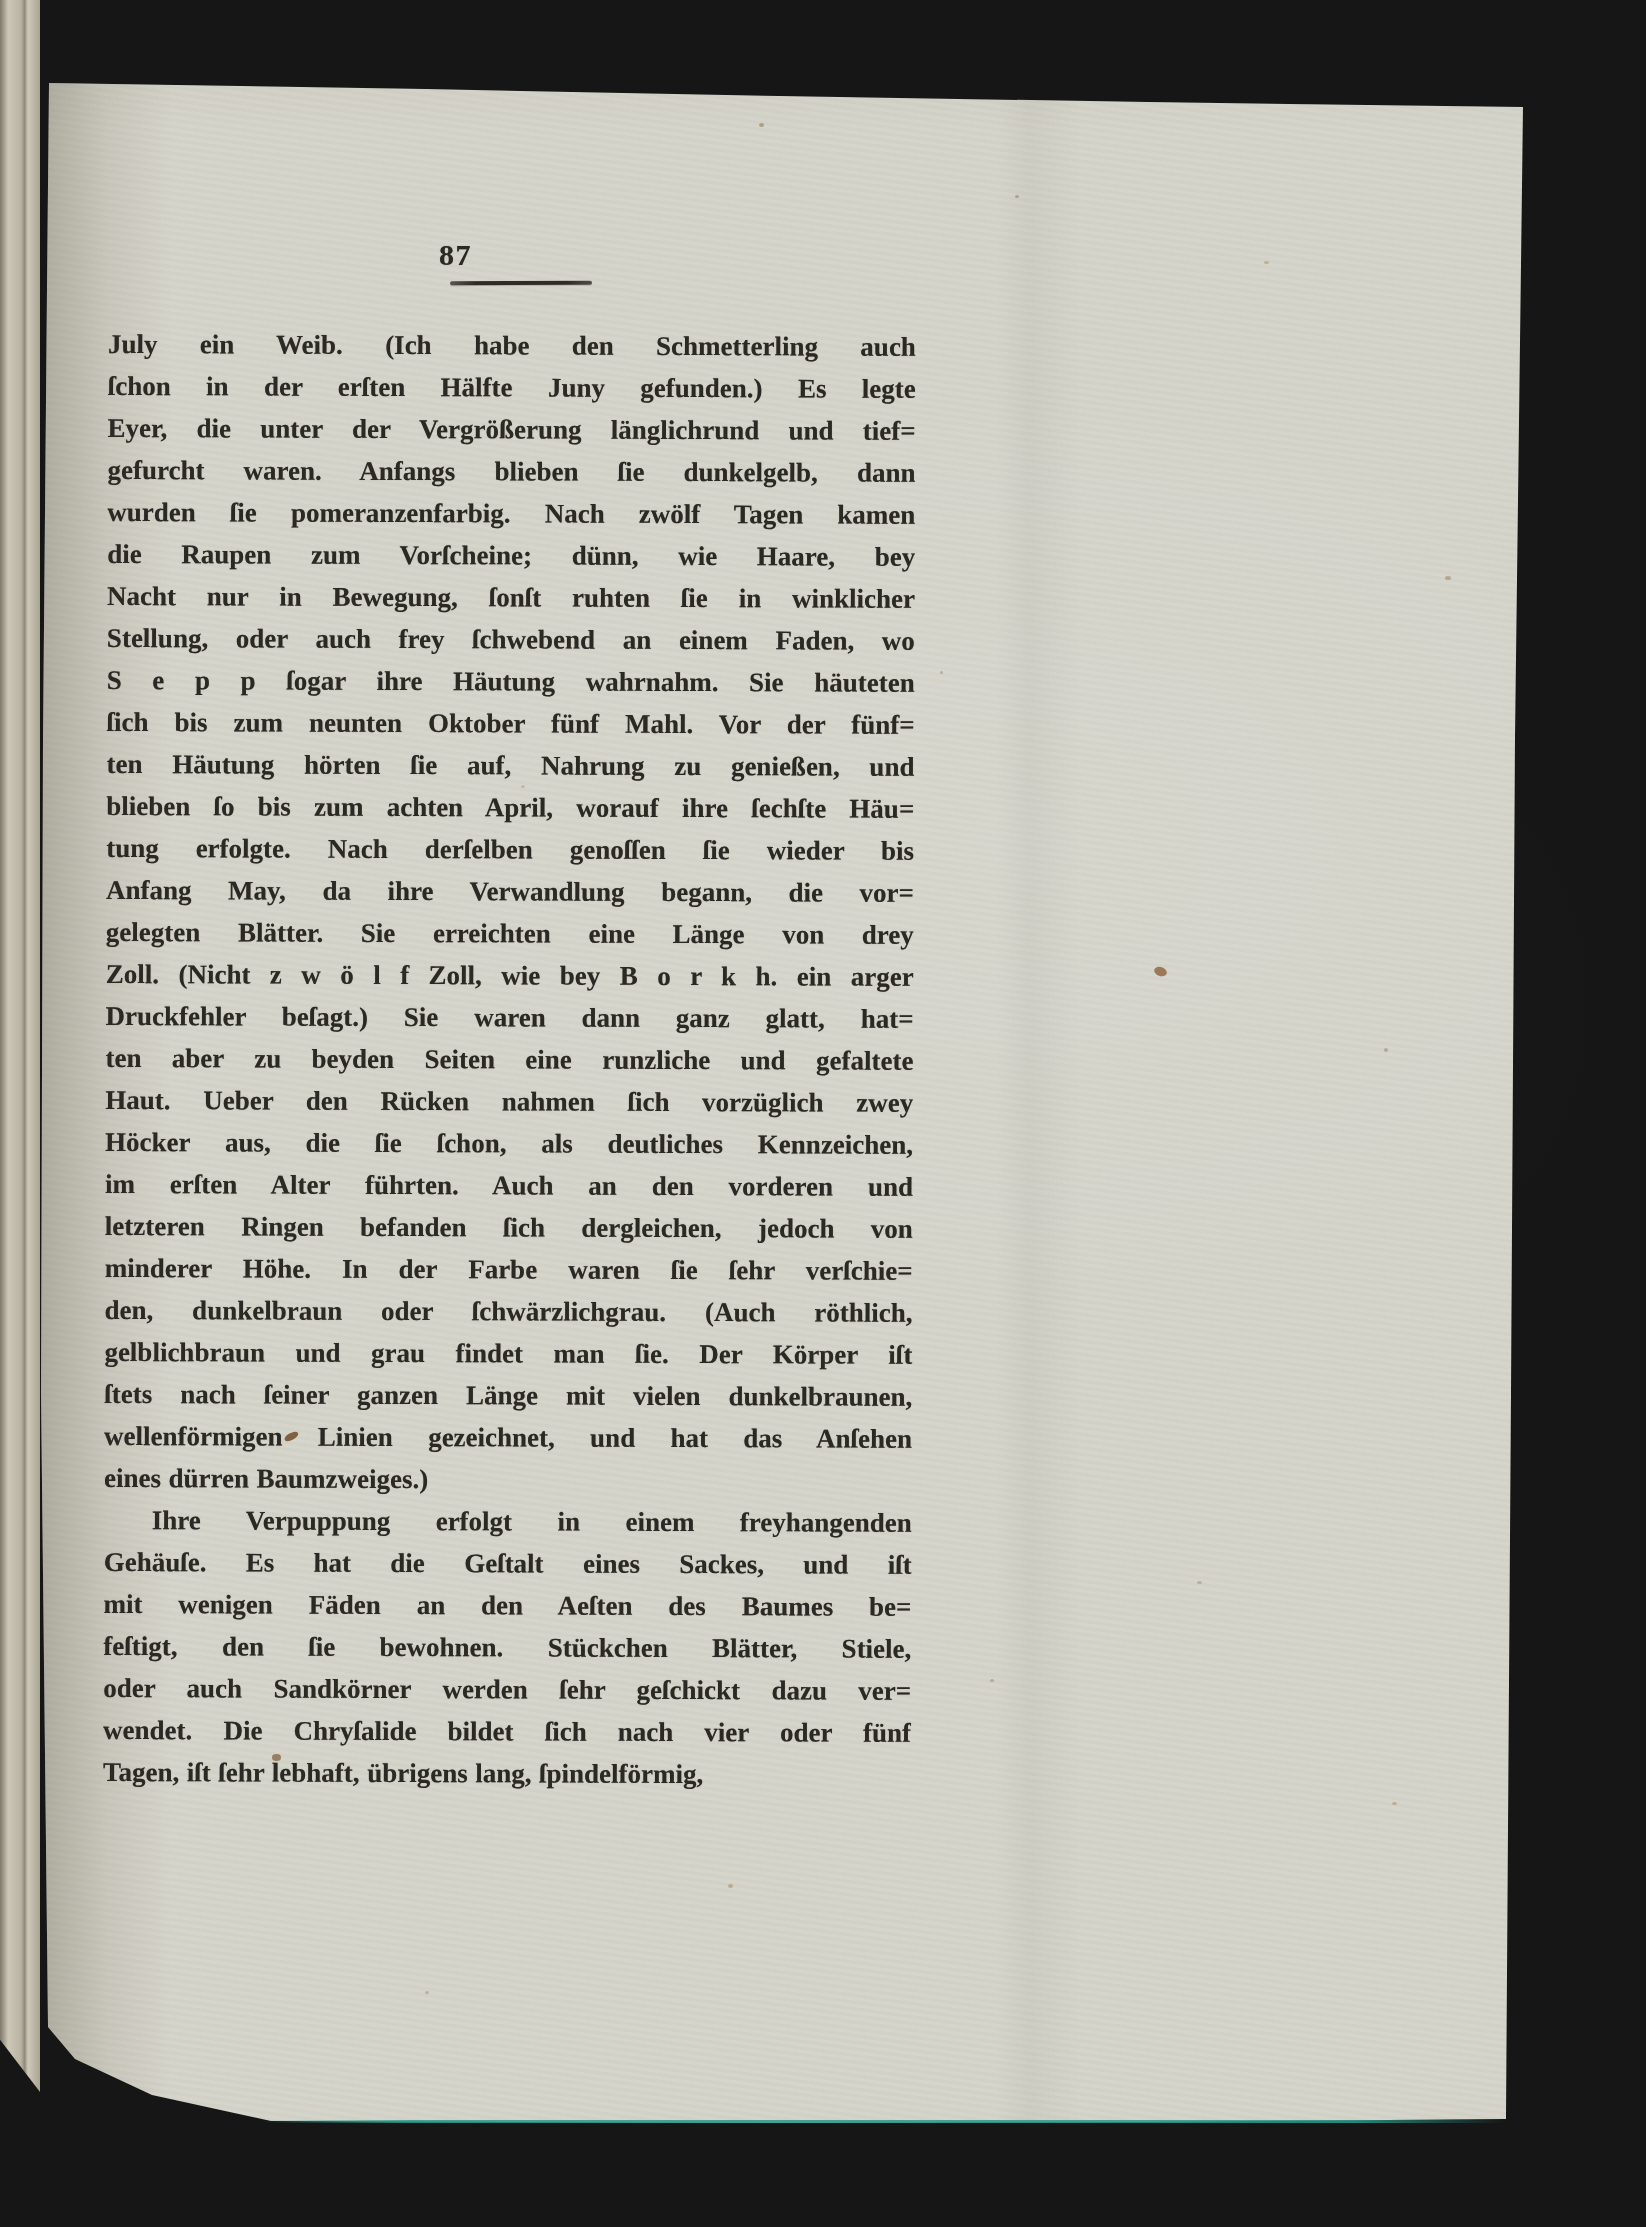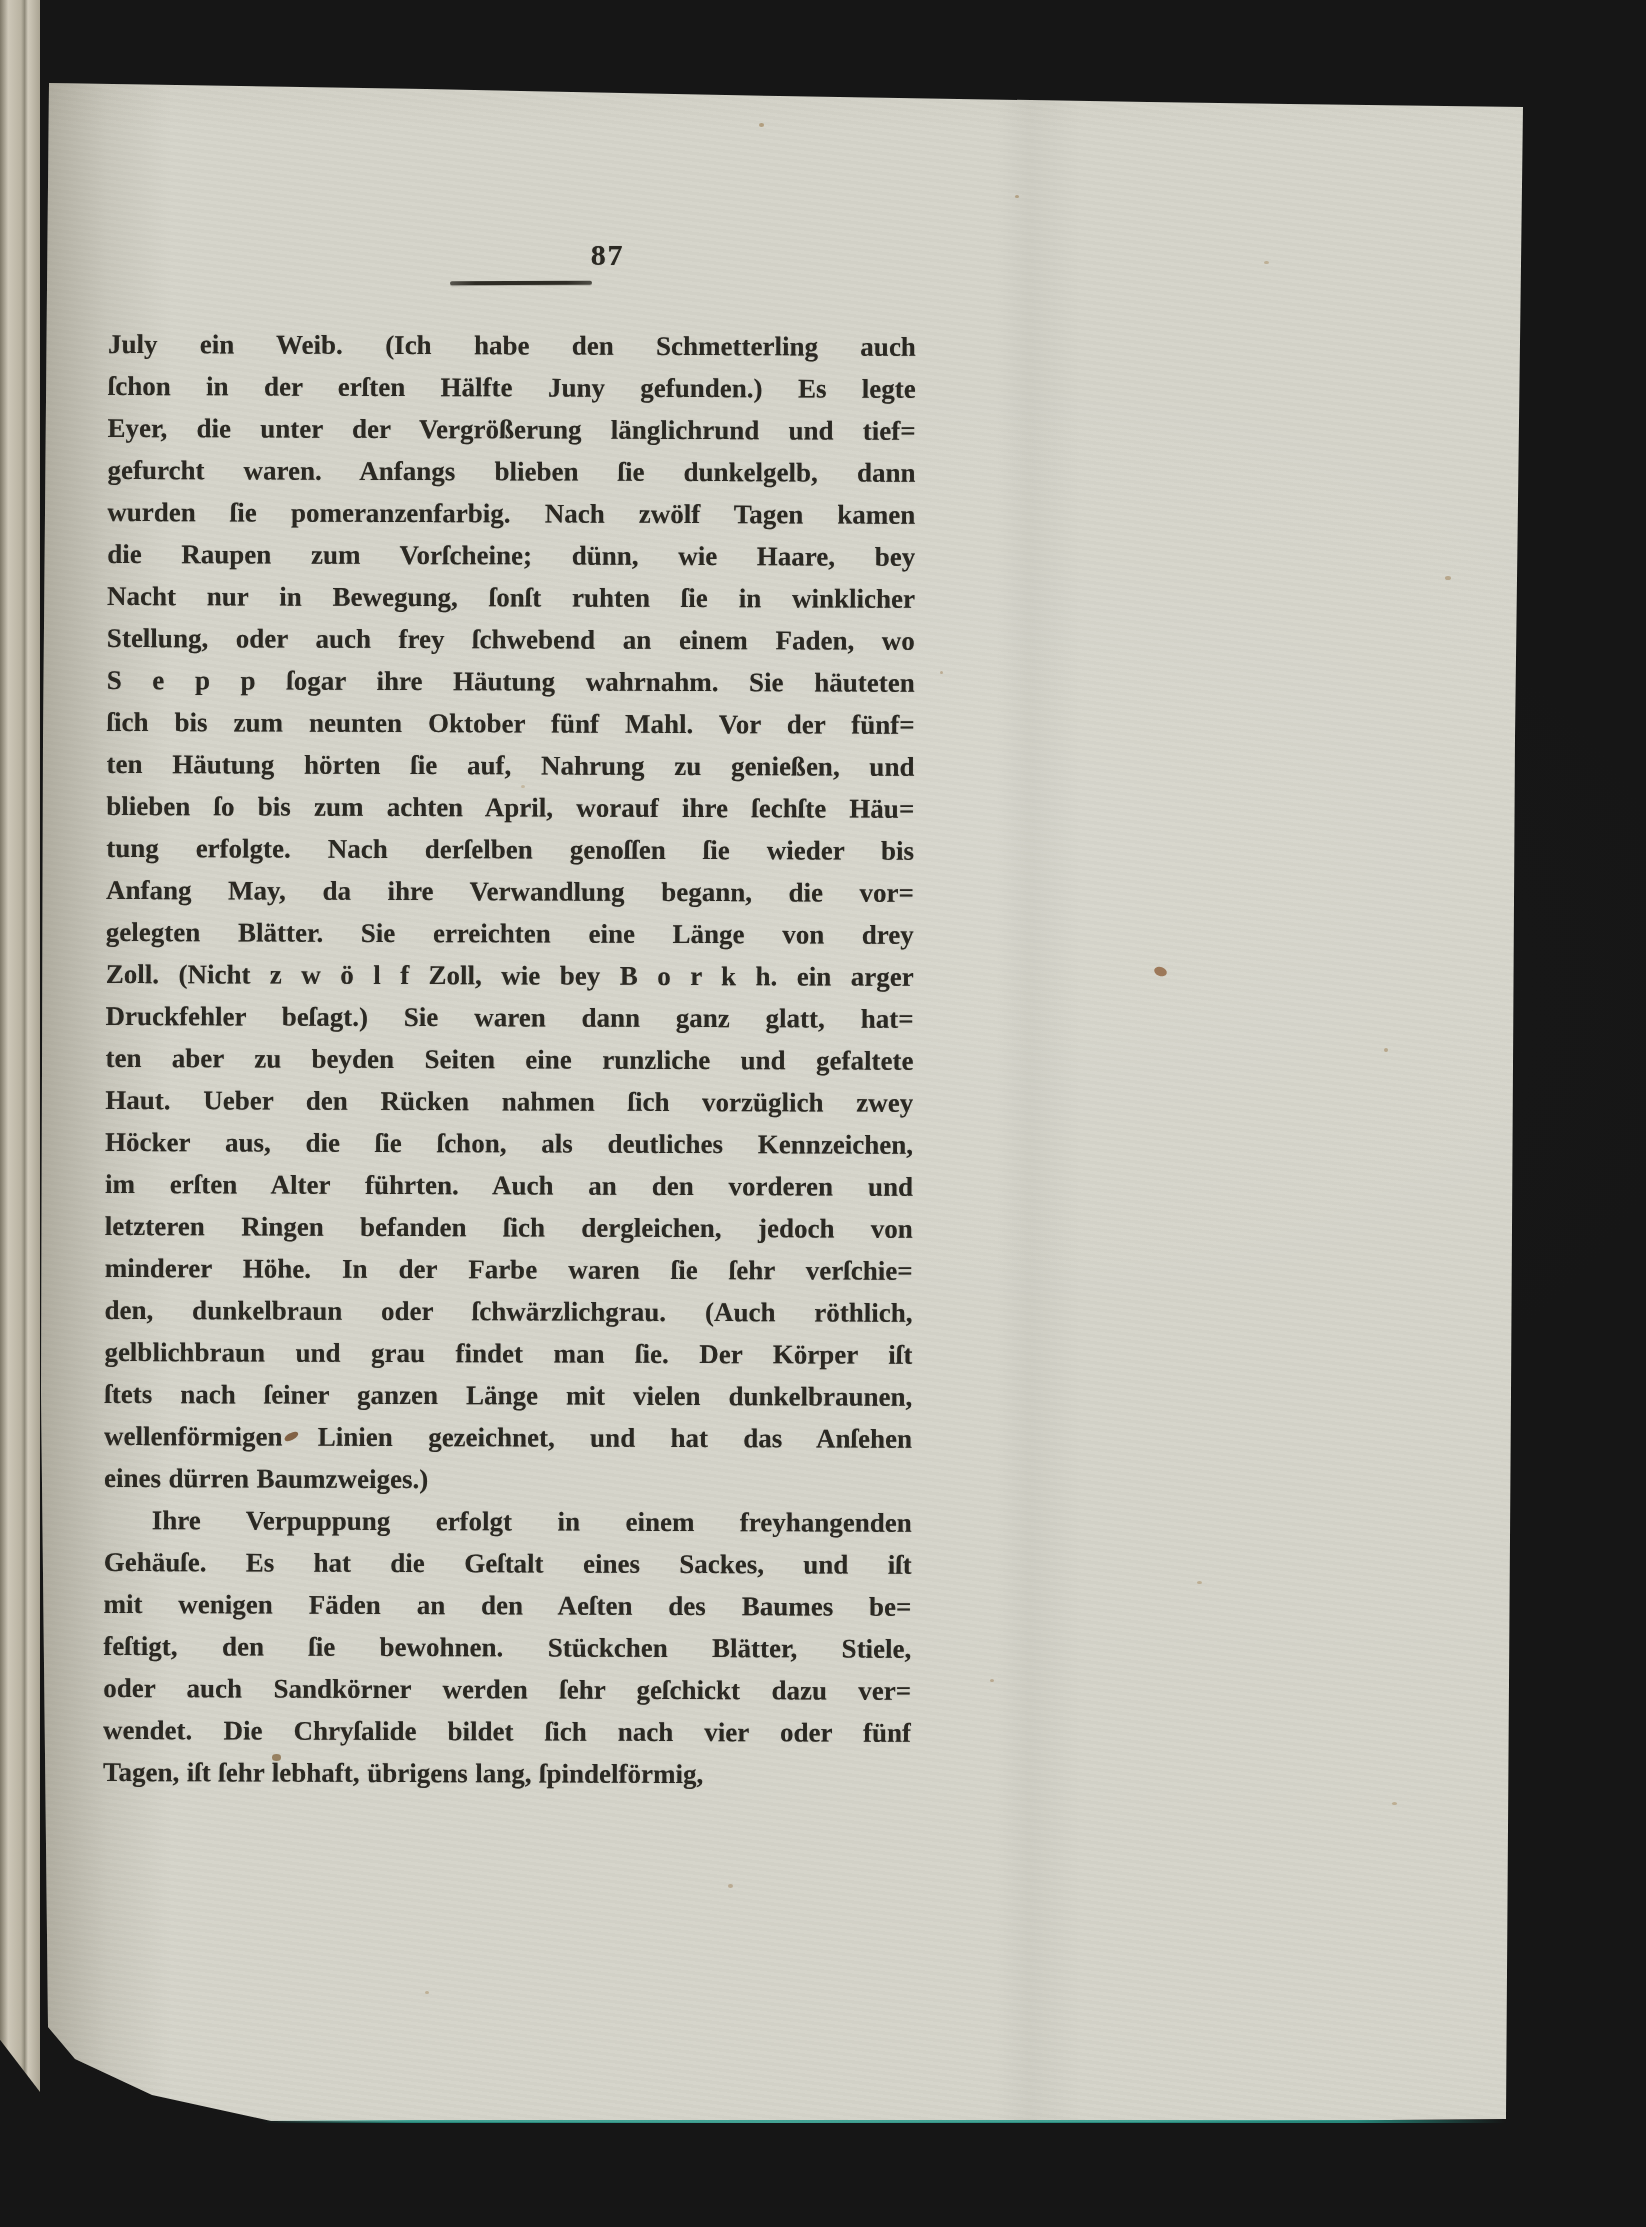--- a/index.html
+++ b/index.html
@@ -33,21 +33,21 @@
       repeating-linear-gradient(8deg, rgba(255,255,255,.018) 0 3.3px, rgba(0,0,0,.014) 3.3px 6.6px),
       #d5d4ca;
     clip-path:polygon(
       49px 83px, 426px 89px, 779px 96px, 1148px 102px, 1523px 107px,
       1515px 738px, 1511px 1394px, 1506px 2119px,
       1148px 2122px, 779px 2123px, 271px 2121px,
       152px 2095px, 75px 2059px, 48px 2027px,
       41px 1394px, 43px 738px, 47px 287px
     );
   }
-  .page-header{position:absolute;left:460px;top:238px;width:164px;text-align:right;}
+  .page-header{position:absolute;left:439px;top:238px;width:164px;text-align:left;}
   .page-number{
     font-size:30px;font-weight:bold;color:#2b2923;letter-spacing:1.6px;
     text-shadow:0 0 0.8px rgba(43,41,35,.55);
   }
   .header-rule{
     position:absolute;left:450px;top:281px;width:142px;height:4.1px;
     background:linear-gradient(90deg,rgba(46,44,37,.75),#2e2c25 18%,#2e2c25 82%,rgba(46,44,37,.8));
     border-radius:2.5px;box-shadow:0 0.8px 0 rgba(46,44,37,.25);
     transform:rotate(-.3deg);
   }

